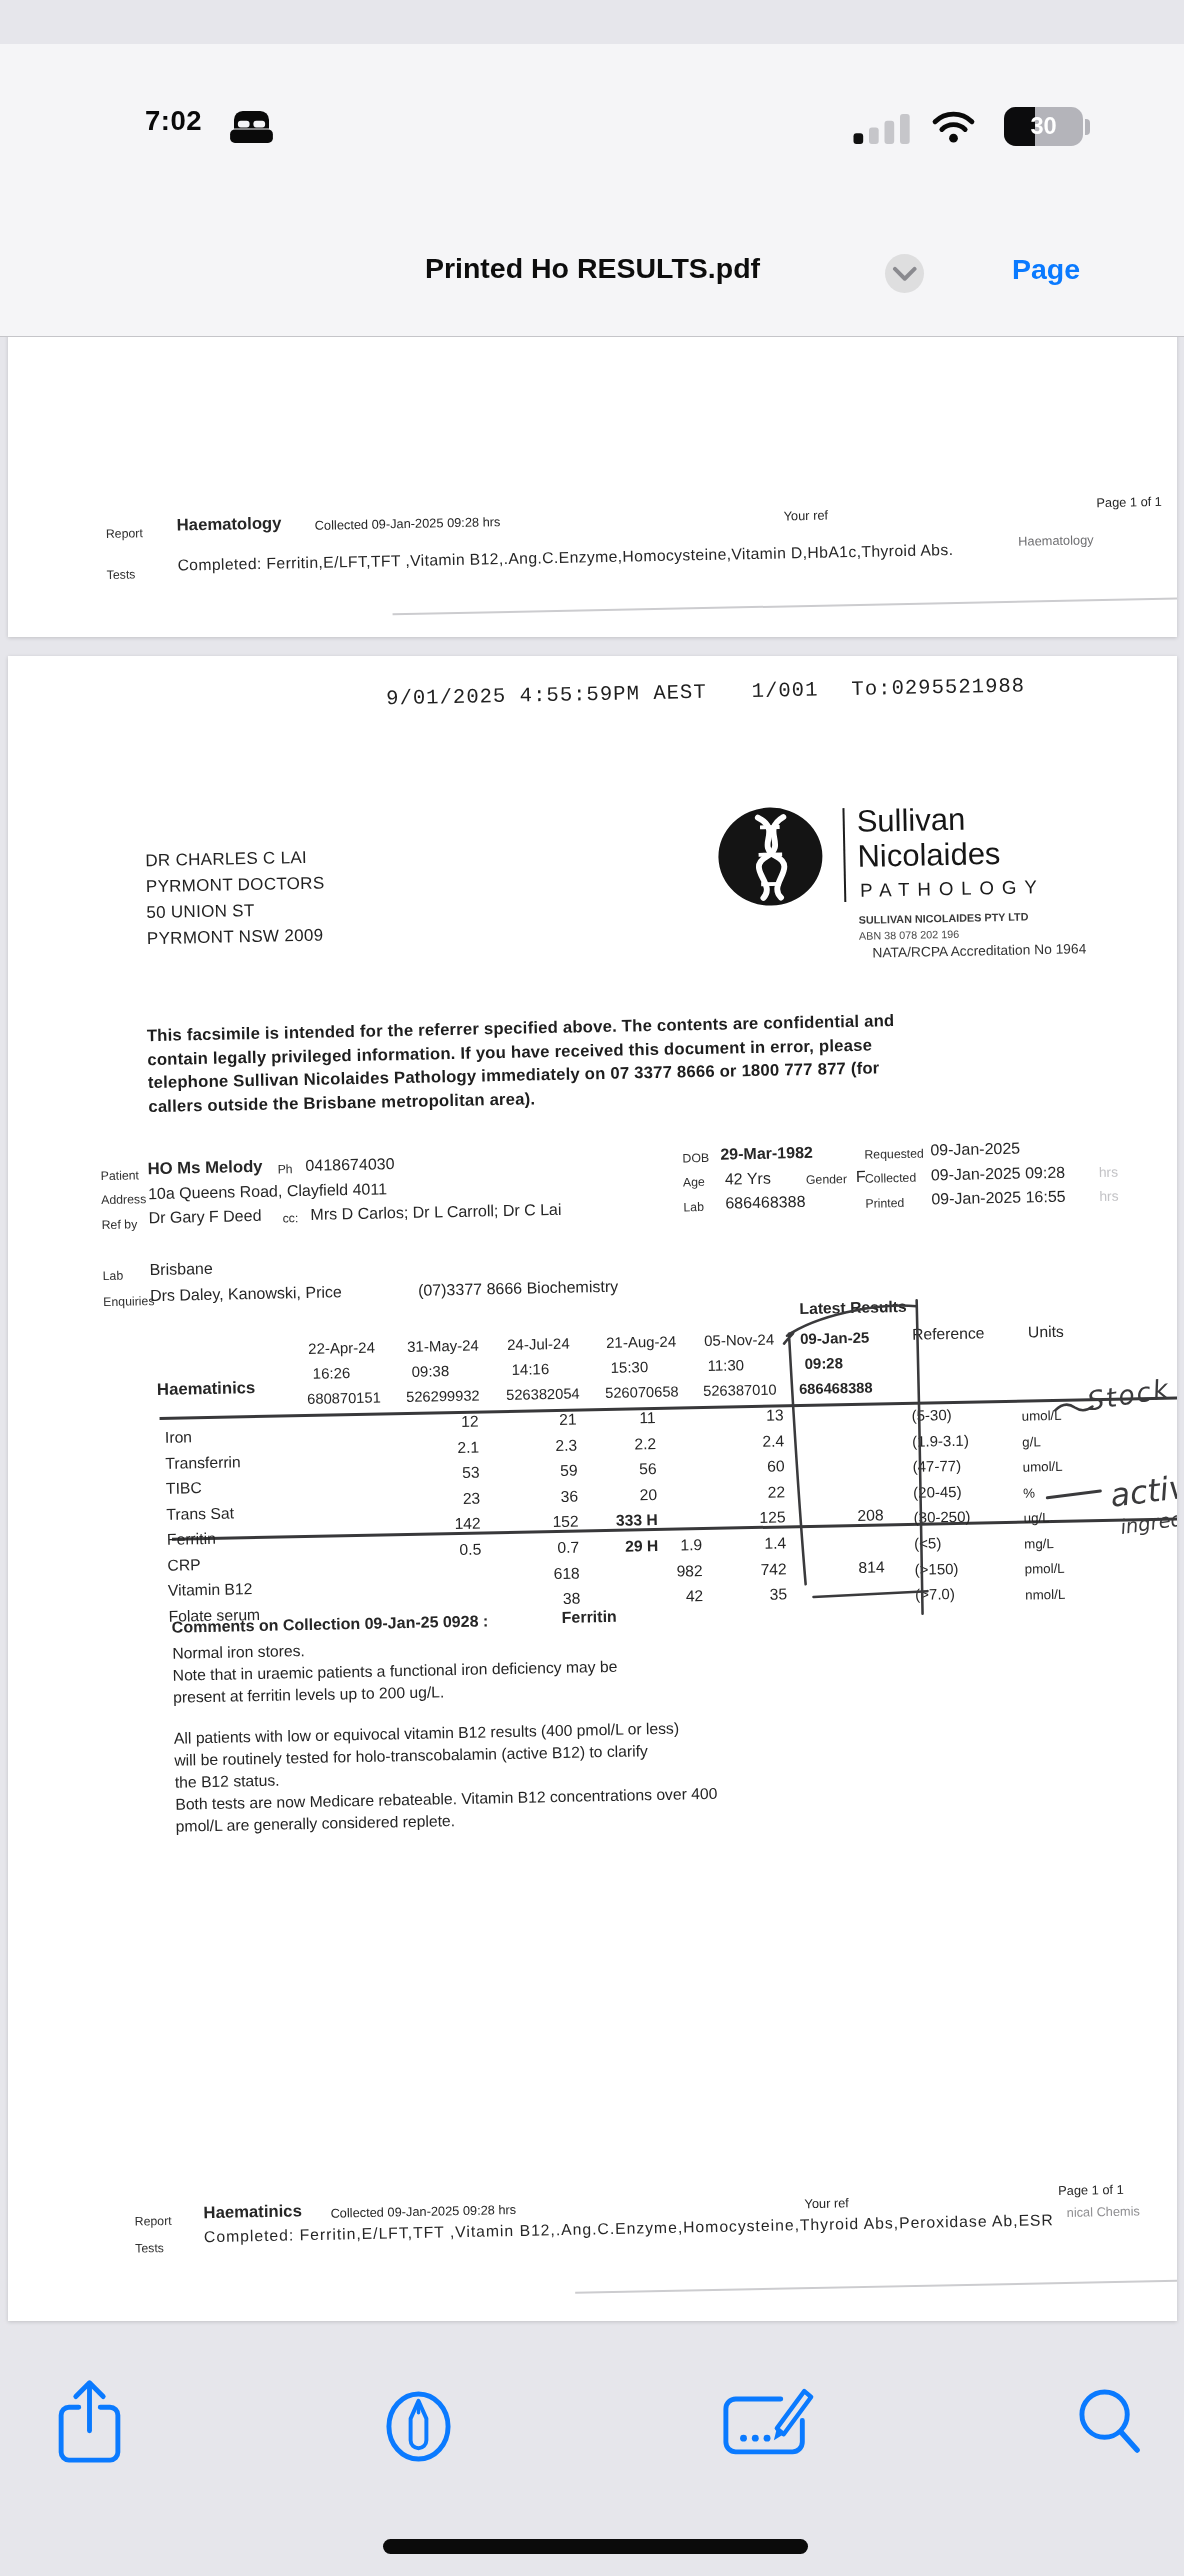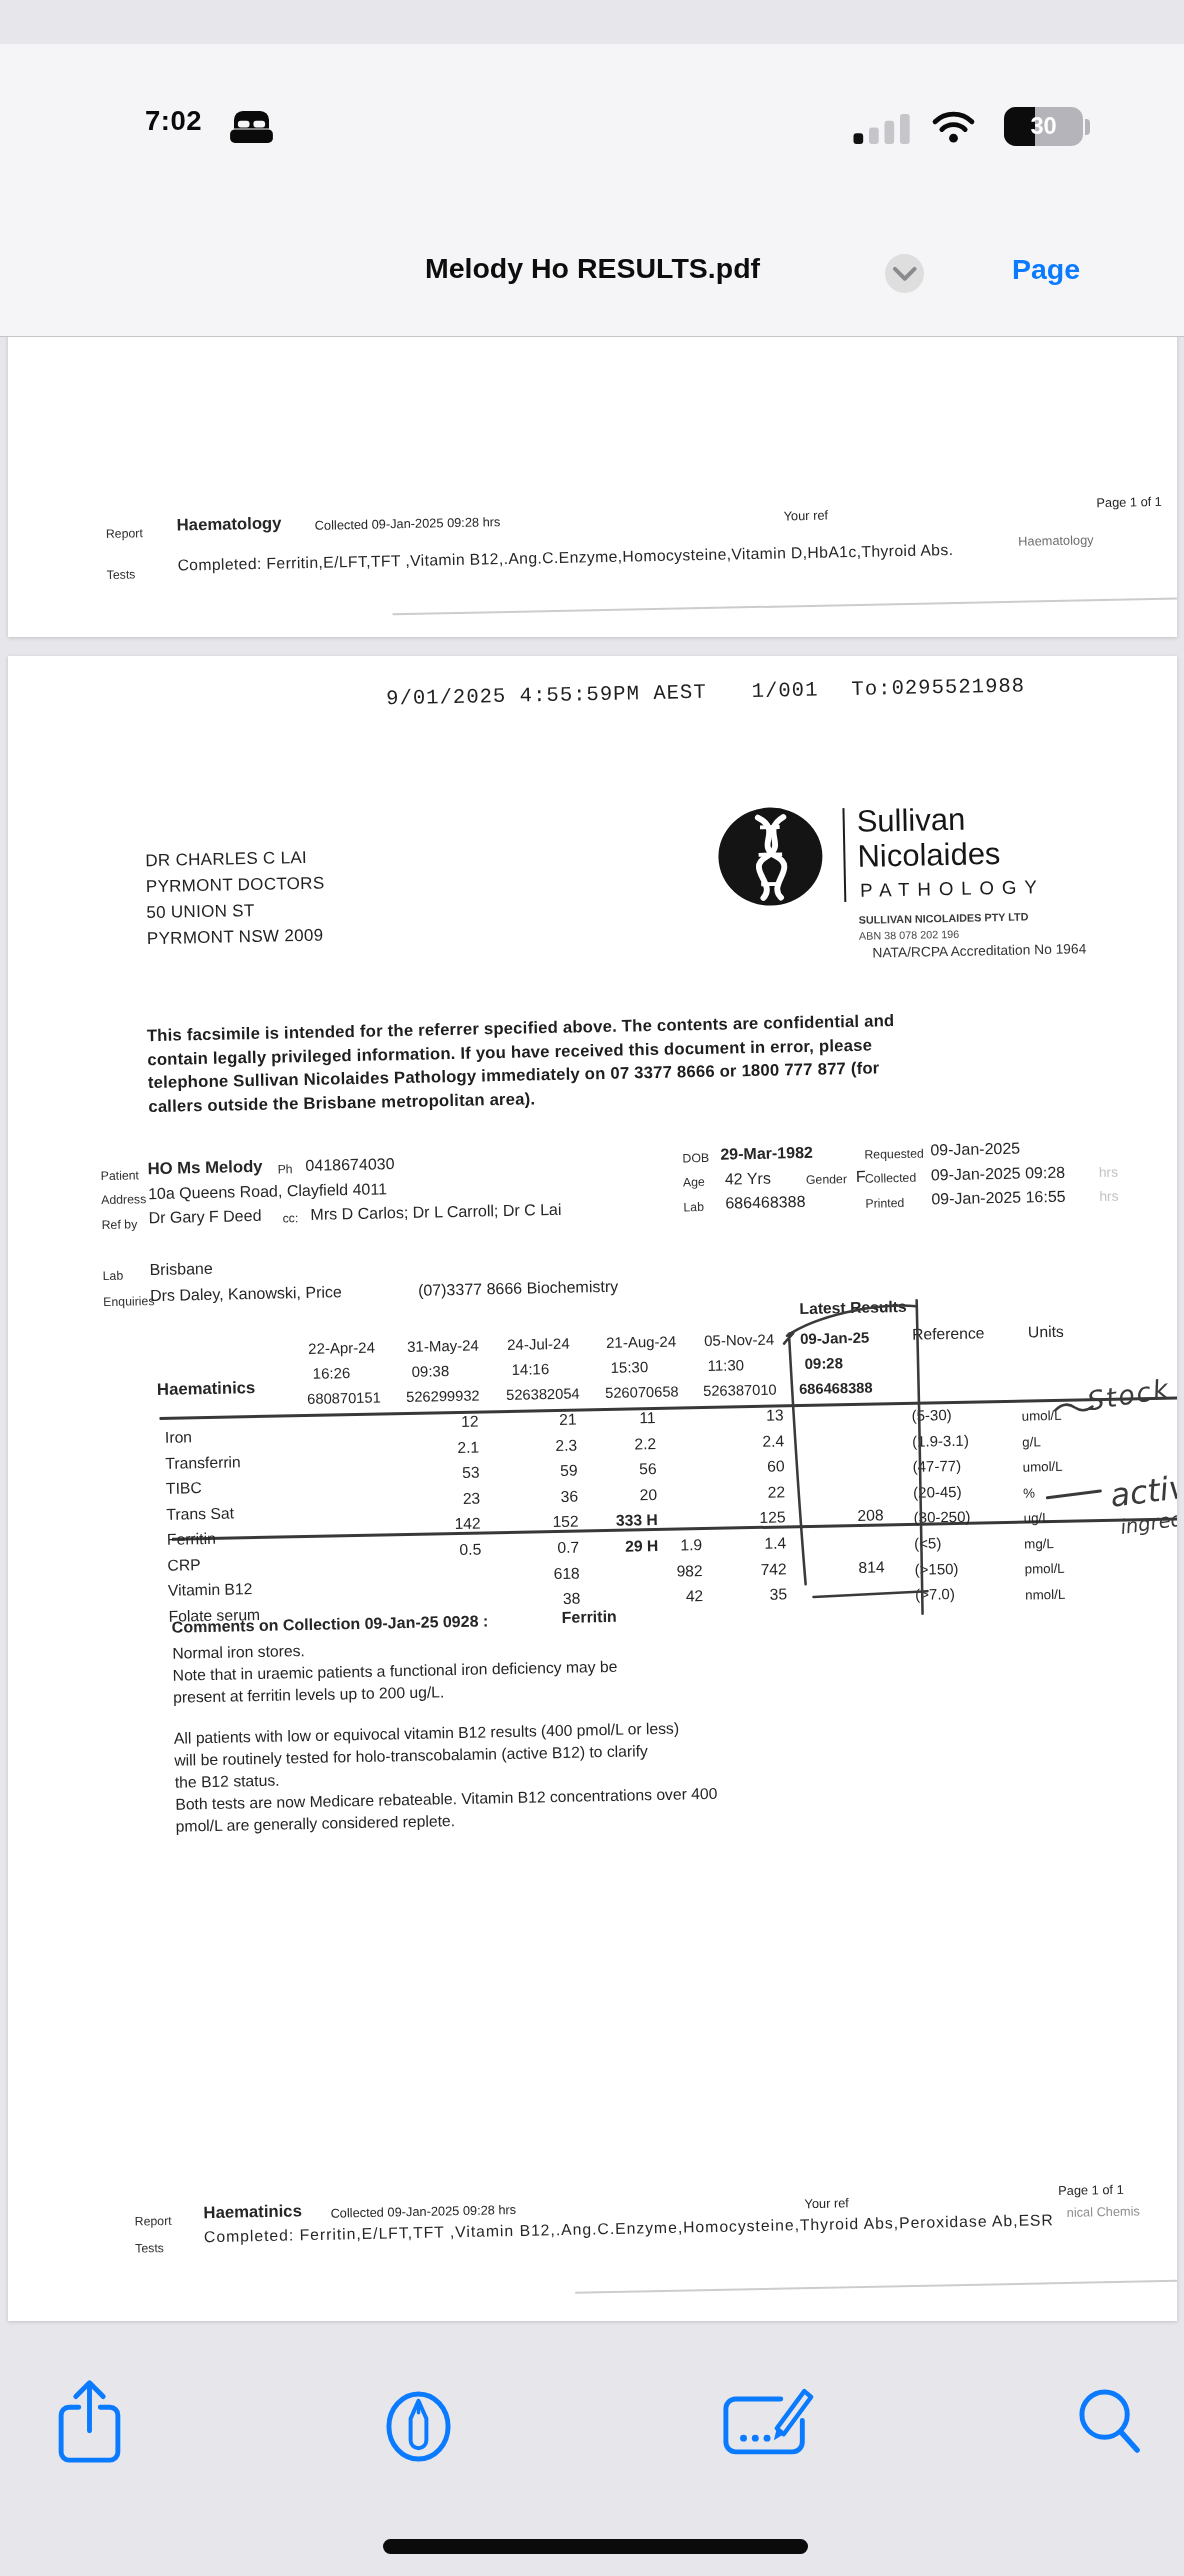--- a/index.html
+++ b/index.html
@@ -75,21 +75,21 @@
       <path d="M4 11 a27 27 0 0 1 38 0" fill="none" stroke="#0a0a0a" stroke-width="5" stroke-linecap="round"></path>
       <path d="M11 19 a17 17 0 0 1 24 0" fill="none" stroke="#0a0a0a" stroke-width="5" stroke-linecap="round"></path>
       <circle cx="23" cy="28" r="4.5" fill="#0a0a0a"></circle>
     </svg>
     <div class="batt">
       <div class="fill"></div>
       <div class="pct">30</div>
     </div>
     <div class="batt-nub"></div>
 
-    <div class="nav-title">Melody Ho RESULTS.pdf</div>
+    <div class="nav-title">Printed Ho RESULTS.pdf</div>
     <div class="chev-btn">
       <svg width="25.5" height="15.7" viewBox="0 0 26 16">
         <path d="M3 3 L13 13 L23 3" fill="none" stroke="#8a8a8f" stroke-width="4" stroke-linecap="round" stroke-linejoin="round"></path>
       </svg>
     </div>
     <div class="done-btn">Page</div>
   </div>
 
   <div class="page page1">
     <div class="rot r1">

